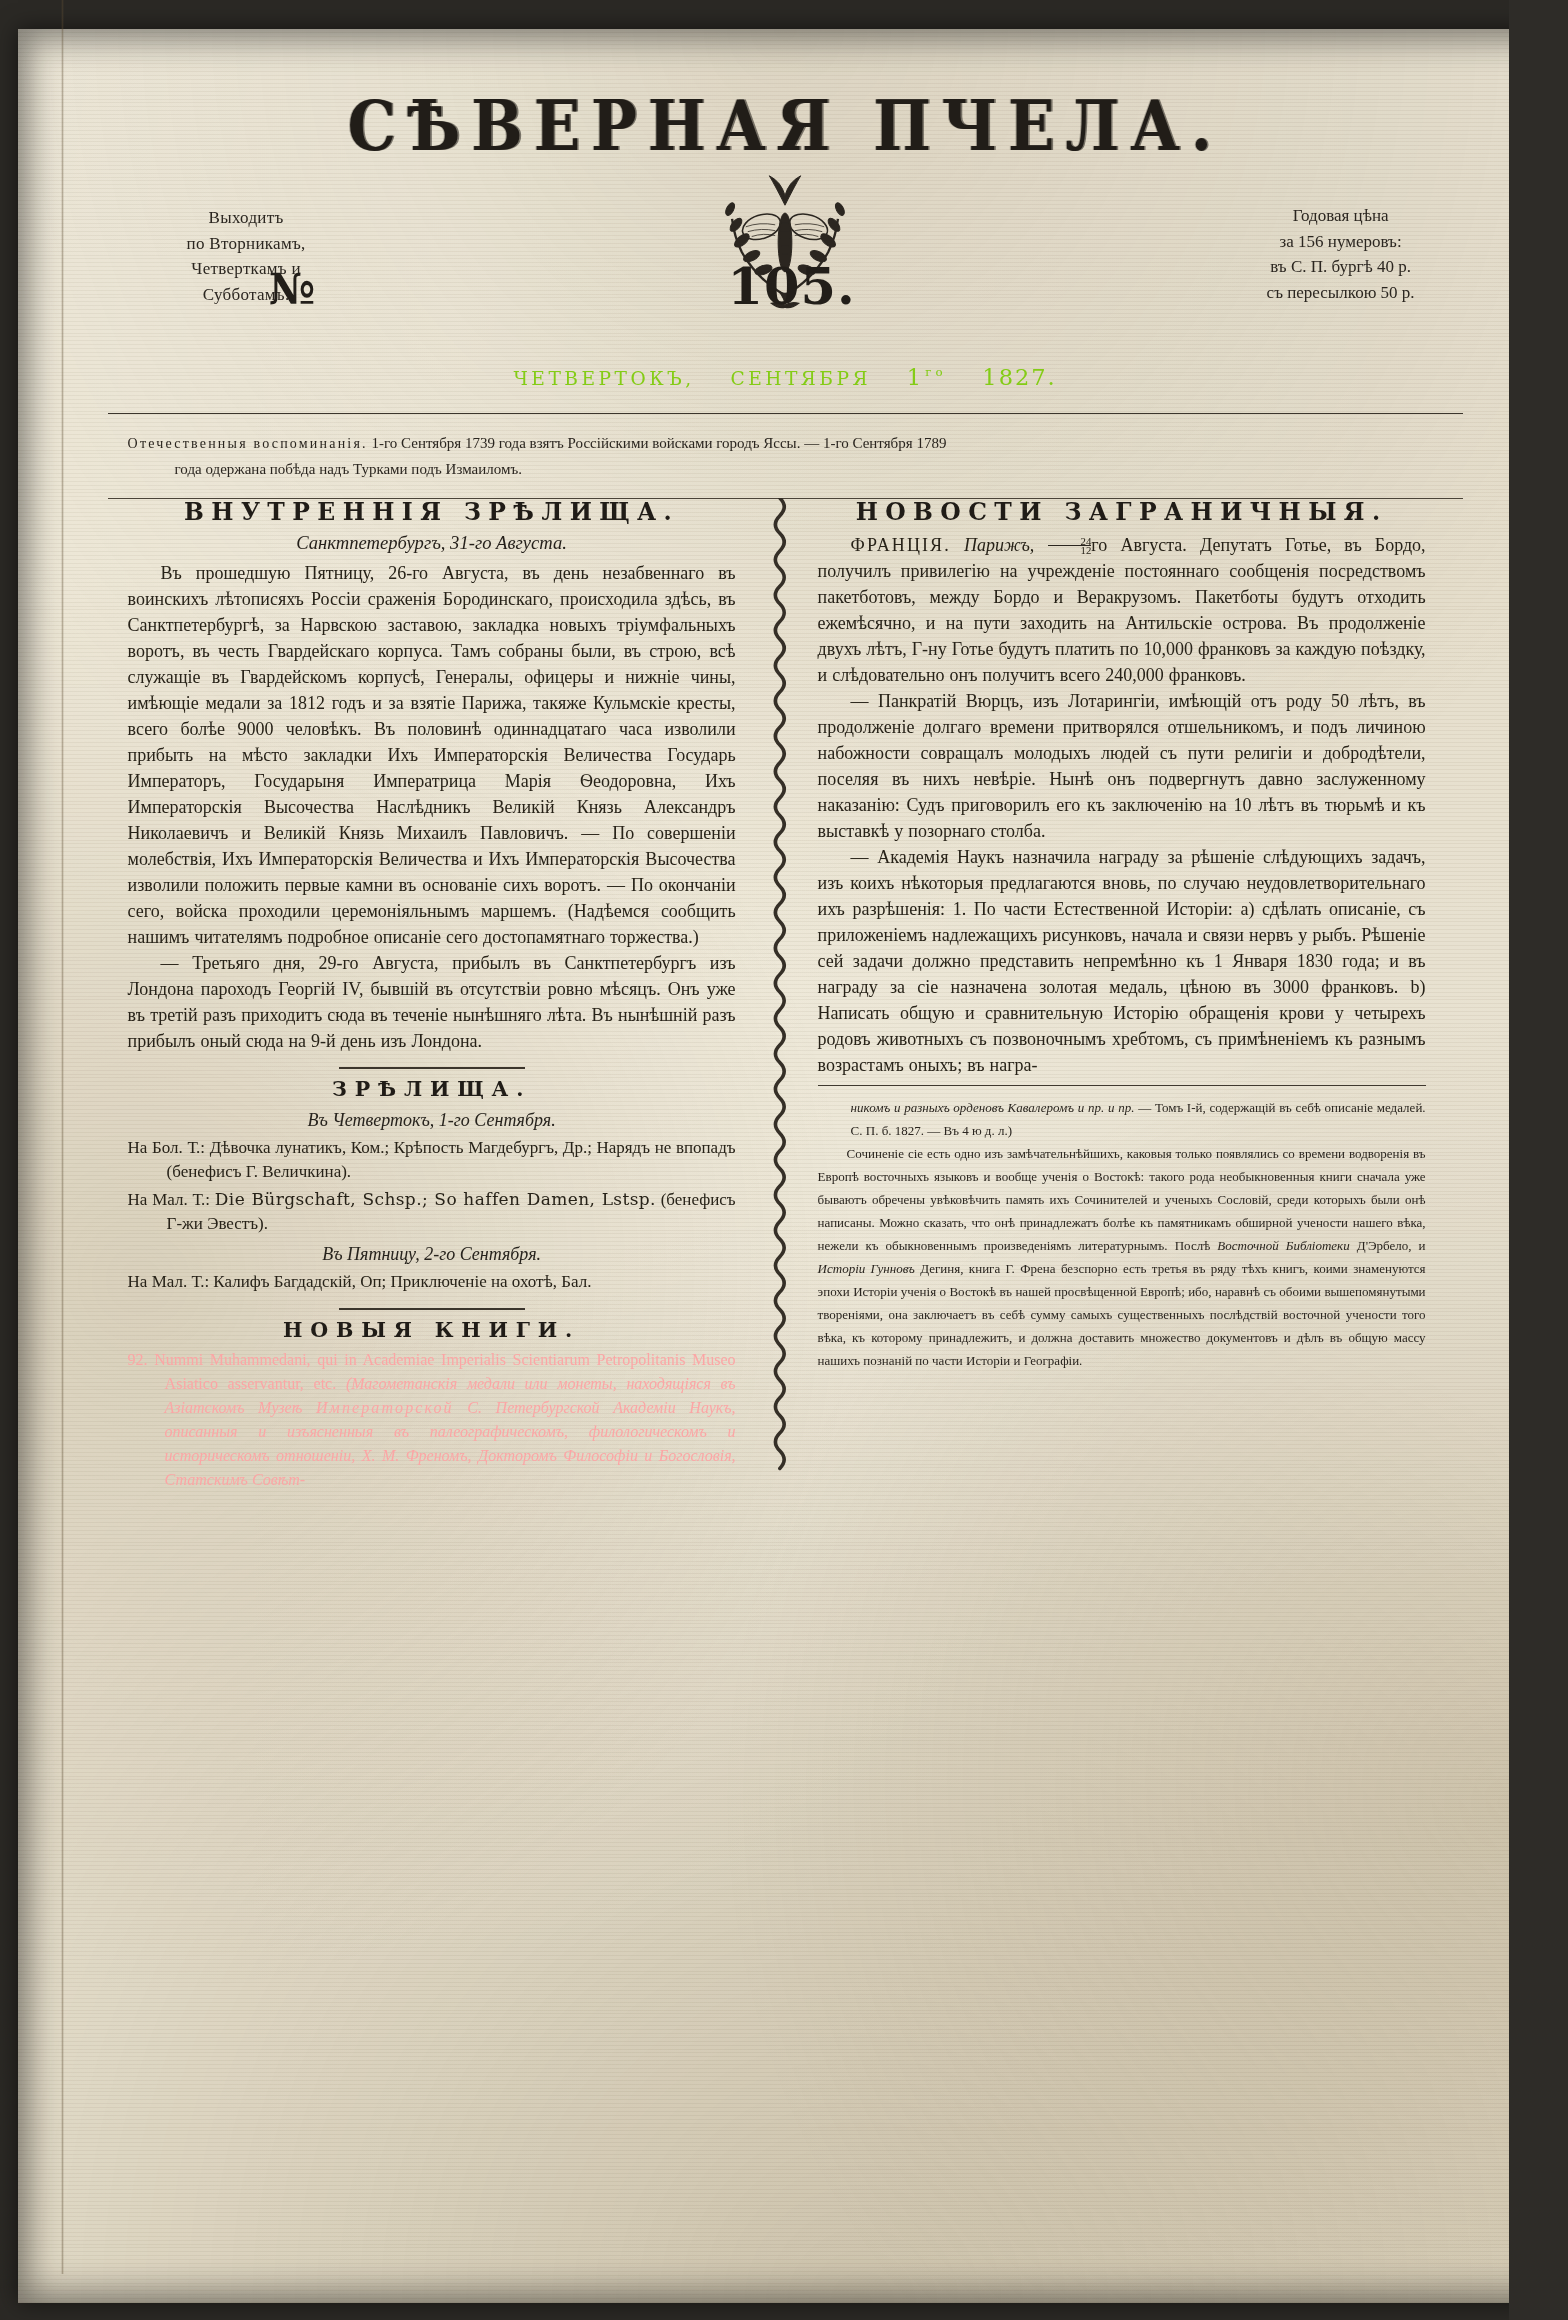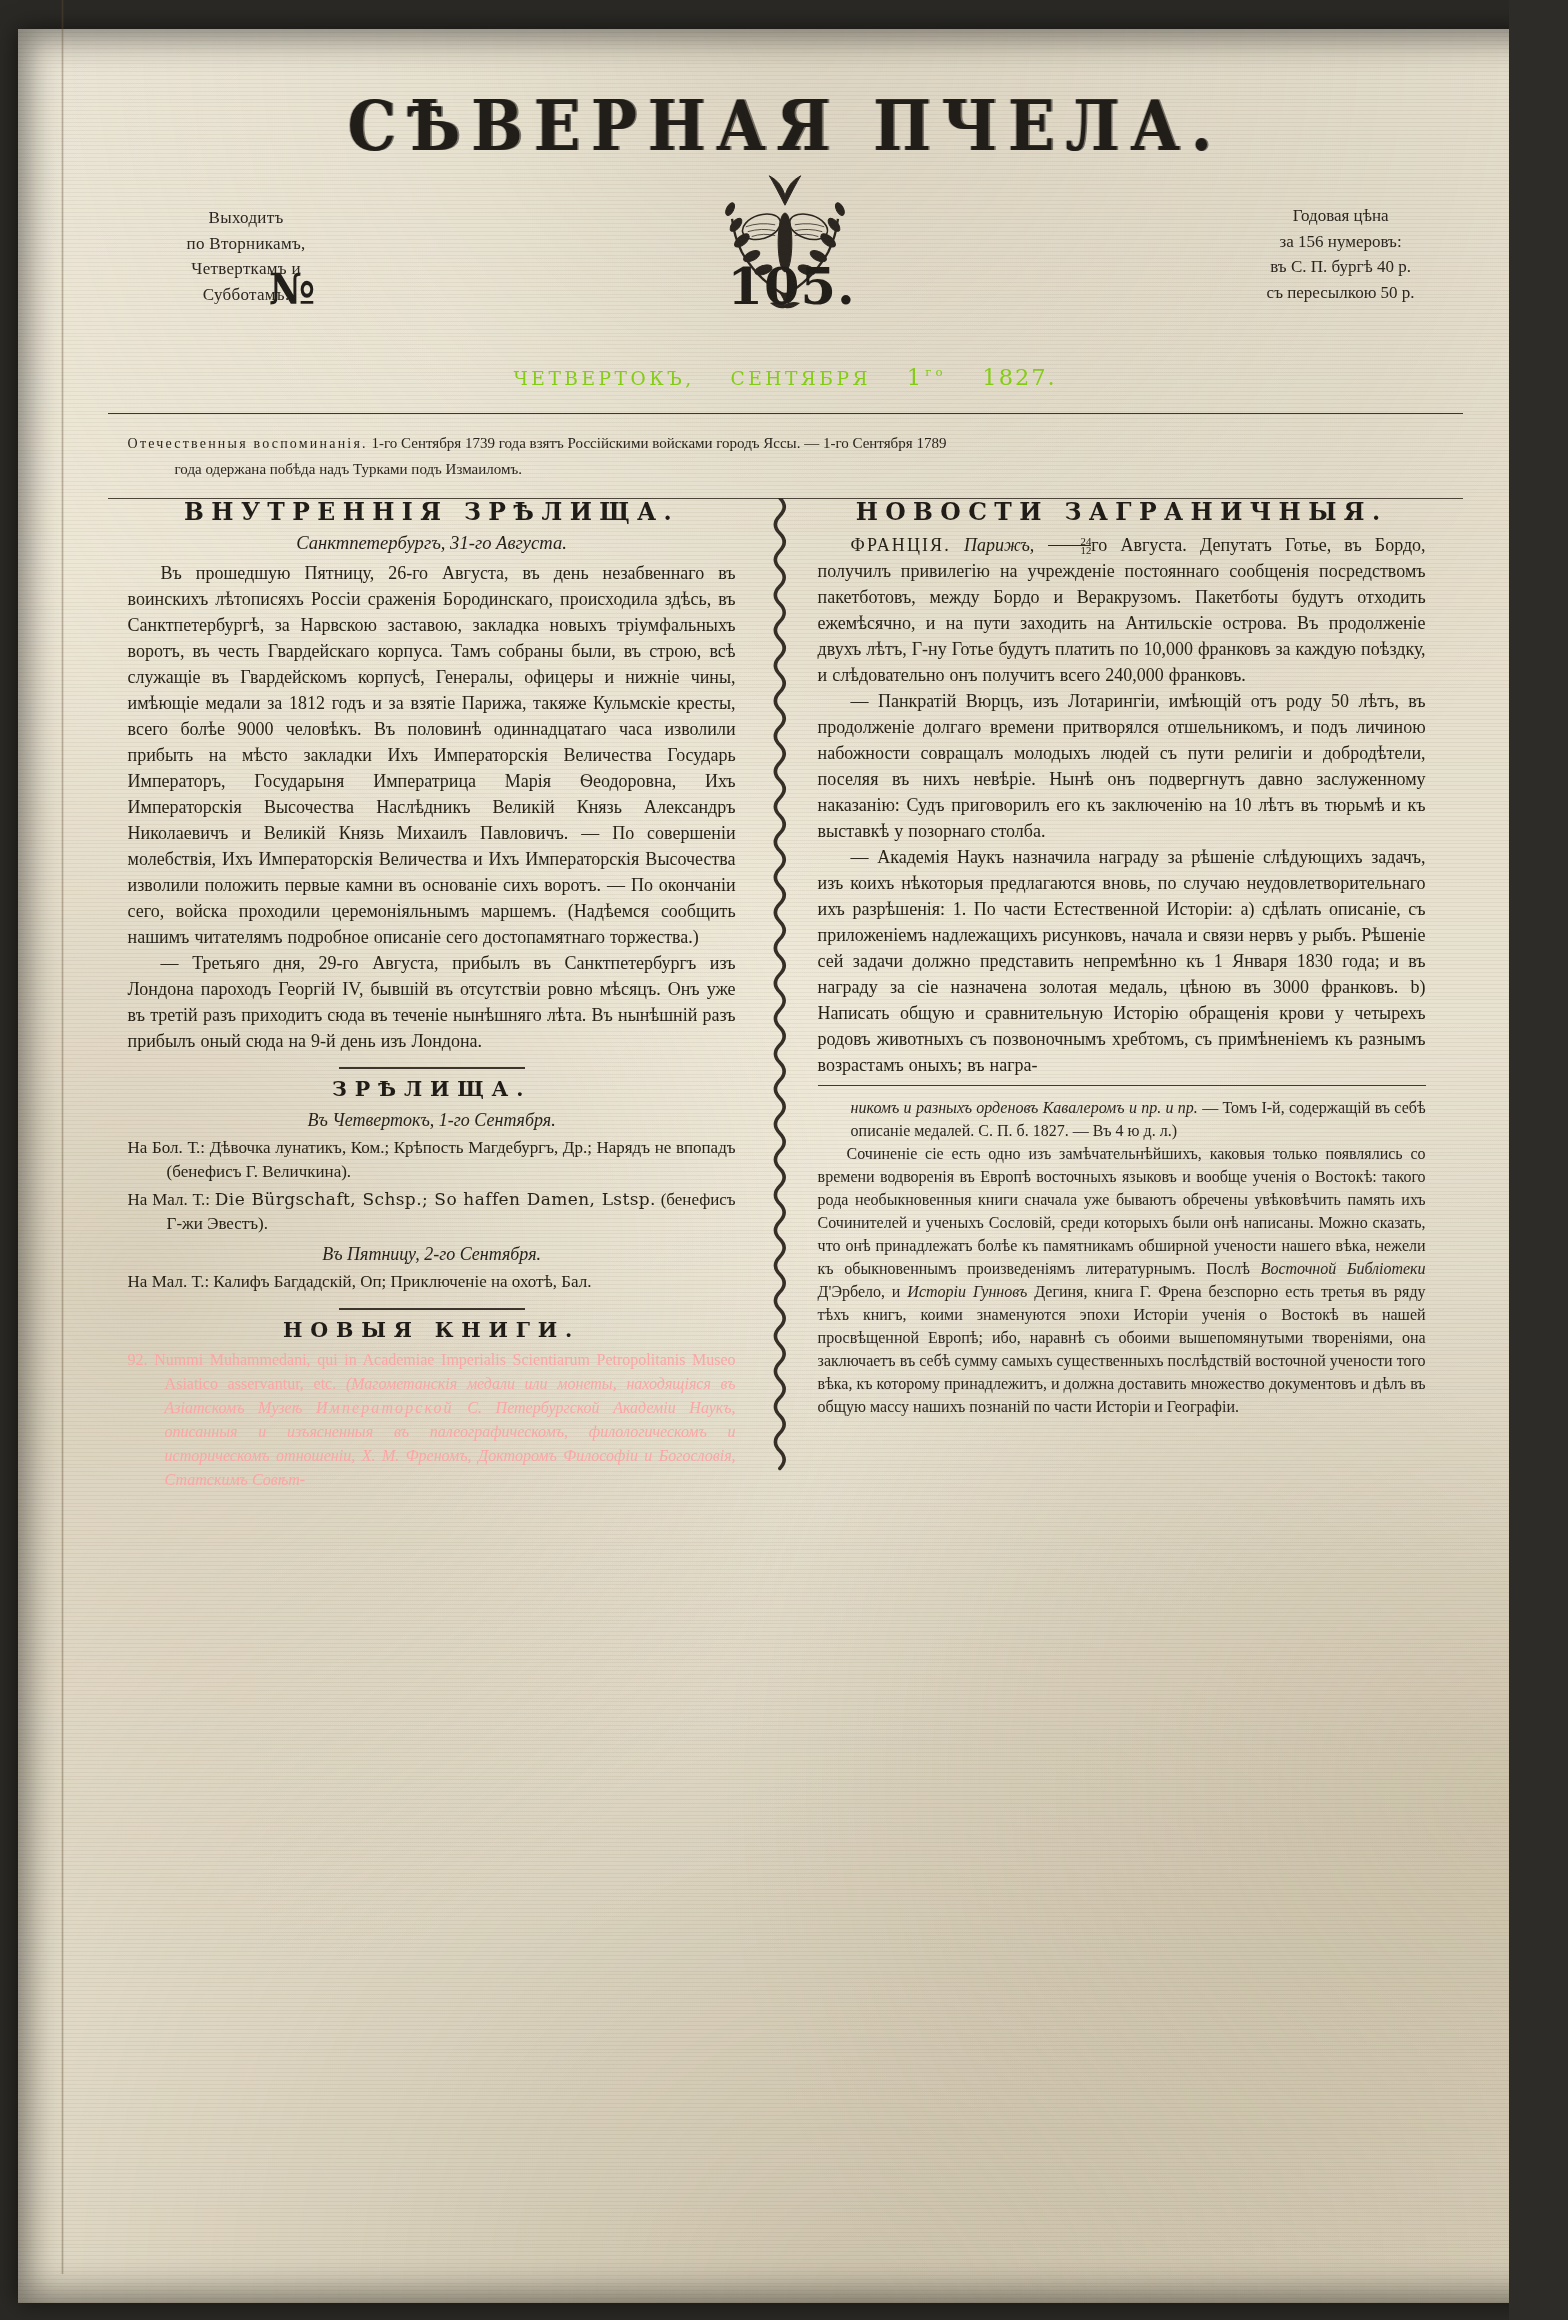--- a/index.html
+++ b/index.html
@@ -105,21 +105,21 @@
   .playline{font-size:17px;line-height:24px;margin:2.9px 0;color:#272218;
     padding-left:39px;text-indent:-39px;text-align:justify;}
   .playdate{text-align:center;font-style:italic;font-size:18px;margin:8.8px 0 4.9px;}
   .fraktur{font-family:"DejaVu Serif",serif;letter-spacing:0.4px;}
 
   .booksep{margin:13.7px auto 7.8px;width:186px;border-top:2.4px solid #3b352c;}
   .bookitem{font-size:16px;line-height:24px;text-align:justify;
     padding-left:37px;text-indent:-37px;color:#fca5a5;}
   .bookitem .it{font-style:italic;}
   .notesep{width:100%;border-top:1.4px solid #40392f;margin:7.8px 0 9.8px;}
-  .note{font-size:16px;line-height:23px;text-align:justify;color:#2a251f;}
+  .note{font-size:13px;line-height:23px;text-align:justify;color:#2a251f;}
   .note.ind{text-indent:29px;}
   .note .it{font-style:italic;}
   .note-head{padding-left:33px;text-indent:0;}
 </style>
 </head>
 <body>
 
 <div class="scan">
   <div class="paper"></div>
   <div class="fold"></div>

